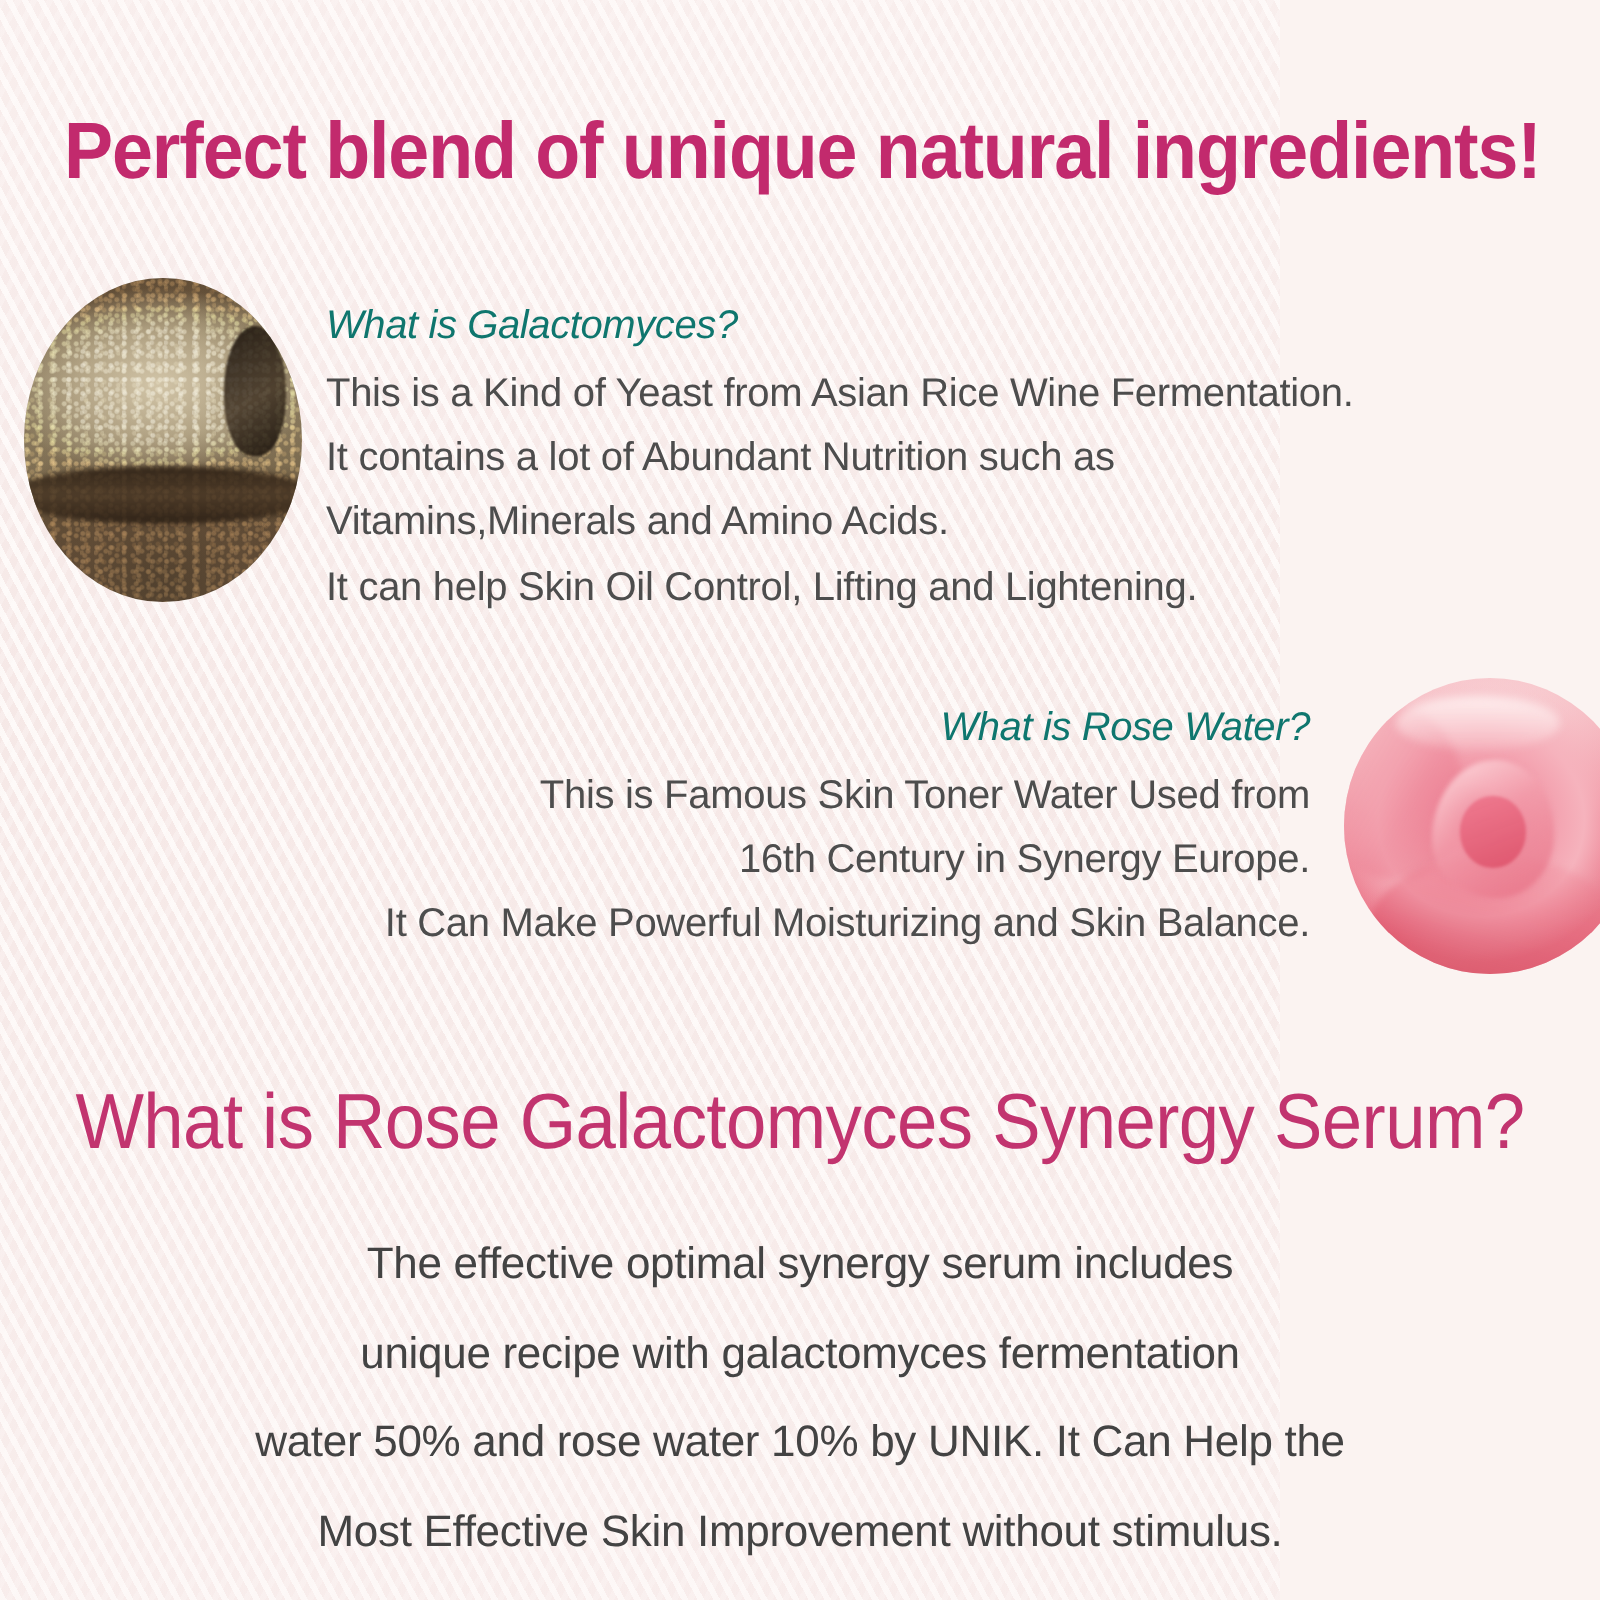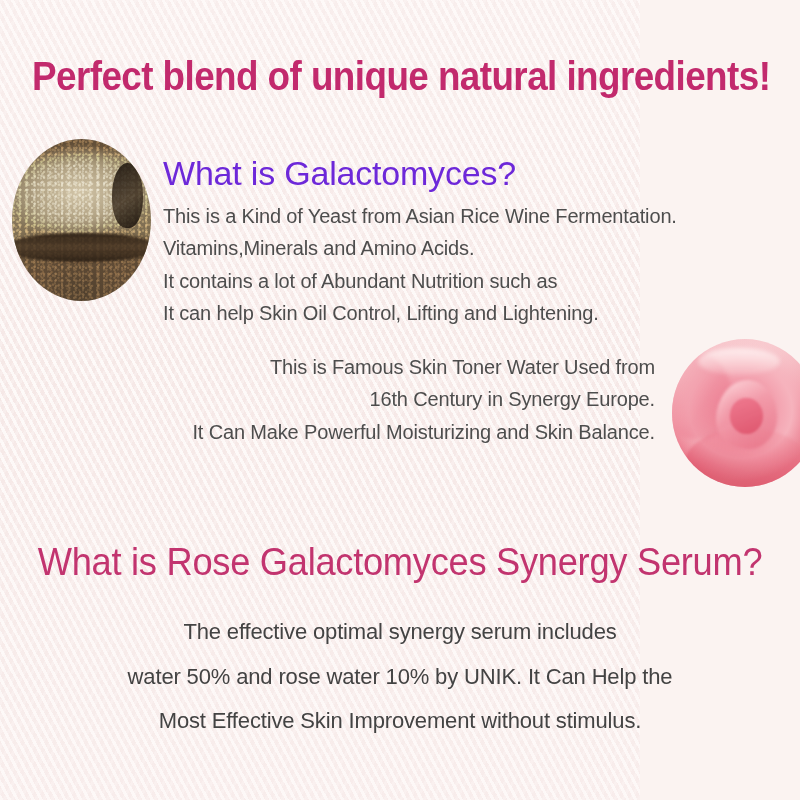--- a/index.html
+++ b/index.html
@@ -115,27 +115,28 @@
 
   .block-serum-body {
     position: absolute;
     left: 100px;
     top: 610px;
     width: 600px;
     text-align: center;
   }
 
   .sub-heading {
-    font-size: 34px;
+    font-size: 20px;
     font-weight: normal;
-    color: #6d28d9;
+    color: #0f766e;
     line-height: 1.38;
     letter-spacing: -0.2px;
     margin-bottom: 3px;
     white-space: nowrap;
+    font-style: italic;
   }
 
   .body-line {
     font-size: 20px;
     font-weight: normal;
     color: #4d4d4d;
     line-height: 1.62;
     letter-spacing: -0.15px;
     white-space: nowrap;
   }
@@ -328,41 +329,43 @@
 
     <div class="photo-circle" id="photo-galactomyces">
       <div class="grain-texture"></div>
       <div class="bowl-rim"></div>
       <div class="bowl-spoon"></div>
     </div>
 
     <div class="block-galacto">
       <div class="sub-heading">What is Galactomyces?</div>
       <div class="body-line">This is a Kind of Yeast from Asian Rice Wine Fermentation.</div>
+      <div class="body-line">It contains a lot of Abundant Nutrition such as</div>
       <div class="body-line">Vitamins,Minerals and  Amino Acids.</div>
-      <div class="body-line">It contains a lot of Abundant Nutrition such as</div>
       <div class="body-line">It can help Skin Oil Control, Lifting and Lightening.</div>
     </div>
 
     <div class="photo-circle" id="photo-rosewater">
       <div class="petal-c"></div>
       <div class="petal-d"></div>
       <div class="petal-a"></div>
       <div class="petal-b"></div>
       <div class="highlight"></div>
     </div>
 
     <div class="block-rose">
+      <div class="sub-heading">What is Rose Water?</div>
       <div class="body-line">This is Famous Skin Toner Water Used from</div>
       <div class="body-line">16th Century in Synergy Europe.</div>
       <div class="body-line">It Can Make Powerful Moisturizing and Skin Balance.</div>
     </div>
 
     <div class="headline-serum">What is Rose Galactomyces Synergy Serum?</div>
 
     <div class="block-serum-body">
       <div class="body-line">The effective optimal synergy serum includes</div>
+      <div class="body-line">unique recipe with galactomyces fermentation</div>
       <div class="body-line">water 50% and rose water 10% by UNIK. It Can Help the</div>
       <div class="body-line">Most Effective Skin Improvement without stimulus.</div>
     </div>
 
   </div>
 </div>
 
 </body></html>

